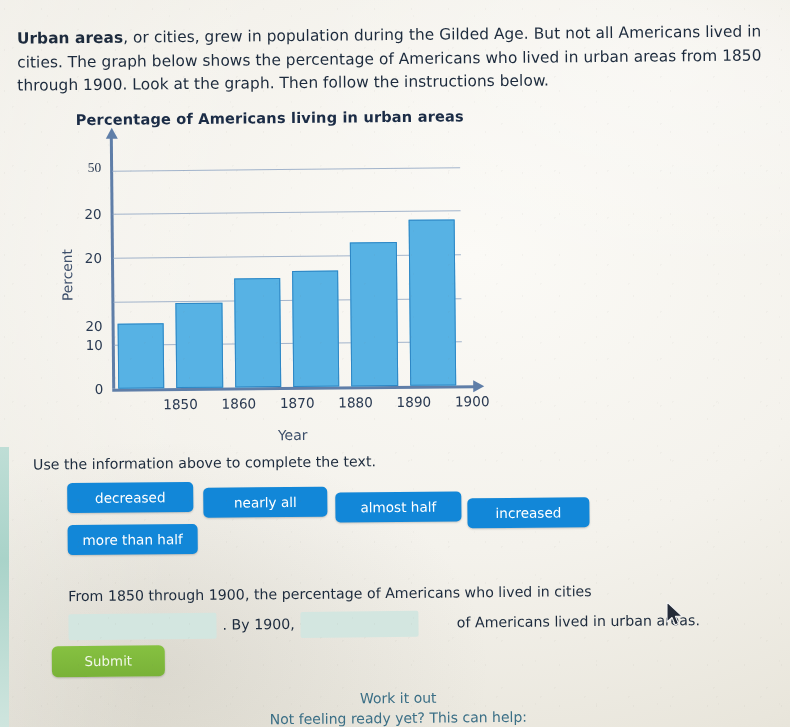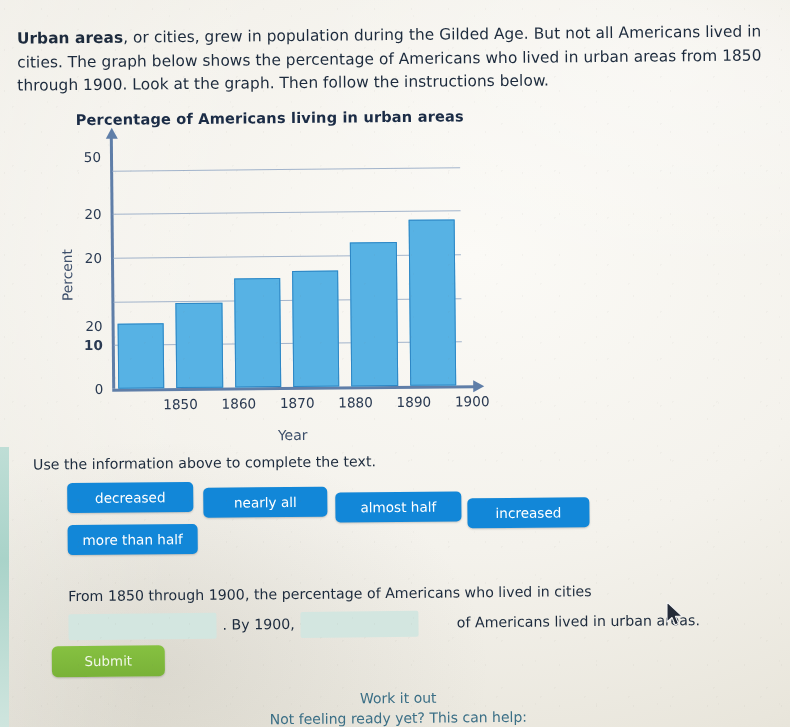--- a/index.html
+++ b/index.html
@@ -295,25 +295,25 @@
 
       <div id="gridlines">
           <div class="gridline" style="top: 196.364px;"></div>
           <div class="gridline" style="top: 152.727px;"></div>
           <div class="gridline" style="top: 109.091px;"></div>
           <div class="gridline" style="top: 65.4545px;"></div>
           <div class="gridline" style="top: 21.8182px;"></div>
         </div>
       <div id="yticks">
           <div class="ytick" style="top: 240px;">0</div>
-          <div class="ytick" style="top: 196.364px; font-weight: bold;">10</div>
+          <div class="ytick" style="top: 196.364px;">10</div>
           <div class="ytick" style="top: 152.727px; margin-top: 24px;">20</div>
           <div class="ytick" style="top: 109.091px;">20</div>
           <div class="ytick" style="top: 65.4545px;">20</div>
-          <div class="ytick" style="top: 8px;">50</div>
+          <div class="ytick" style="top: 19px; font-family: Liberation Serif, serif;">50</div>
         </div>
       <div class="ylabel">Percent</div>
 
       <div id="bars">
           <div class="bar" style="left: 5.83333px; width: 46.6667px; height: 65.4545px; background: rgb(87, 178, 228); border-color: rgb(45, 134, 196);"></div>
           <div class="bar" style="left: 64.1667px; width: 46.6667px; height: 85.0909px; background: rgb(87, 178, 228); border-color: rgb(45, 134, 196);"></div>
           <div class="bar" style="left: 122.5px; width: 46.6667px; height: 109.091px; background: rgb(87, 178, 228); border-color: rgb(45, 134, 196);"></div>
           <div class="bar" style="left: 180.833px; width: 46.6667px; height: 115.636px; background: rgb(87, 178, 228); border-color: rgb(45, 134, 196);"></div>
           <div class="bar" style="left: 239.167px; width: 46.6667px; height: 144px; background: rgb(87, 178, 228); border-color: rgb(45, 134, 196);"></div>
           <div class="bar" style="left: 297.5px; width: 46.6667px; height: 165.818px; background: rgb(87, 178, 228); border-color: rgb(45, 134, 196);"></div>

